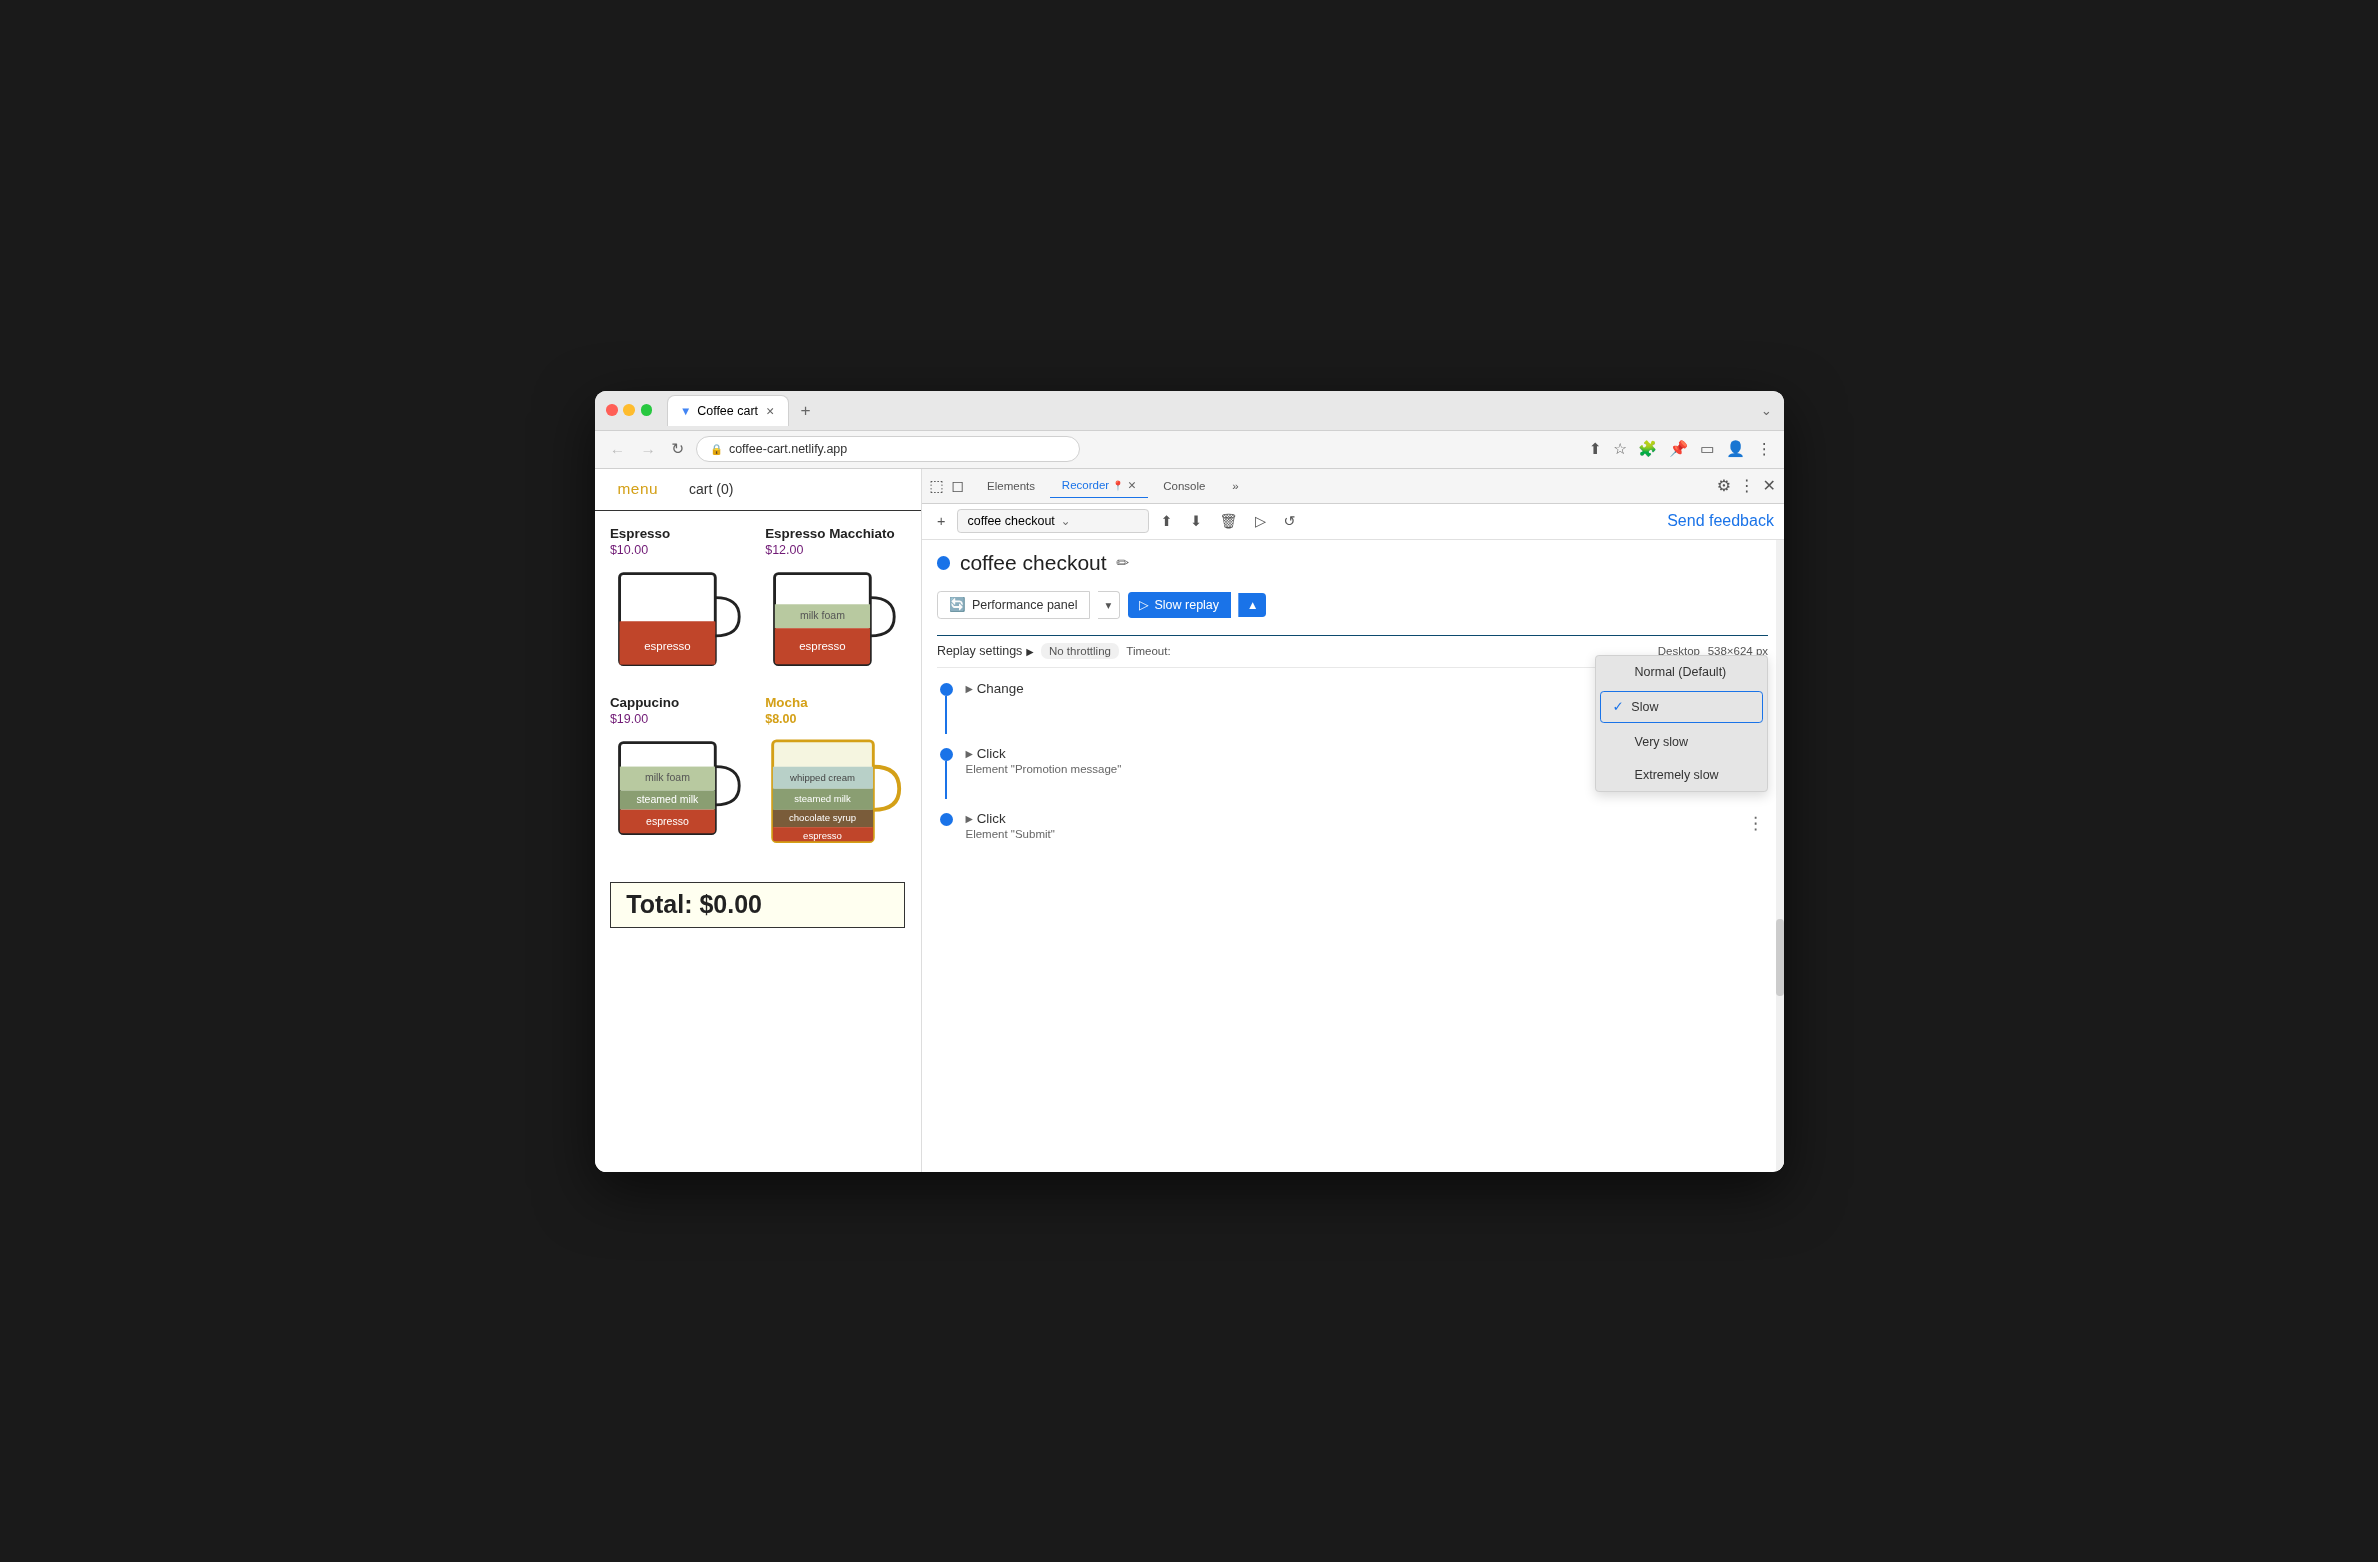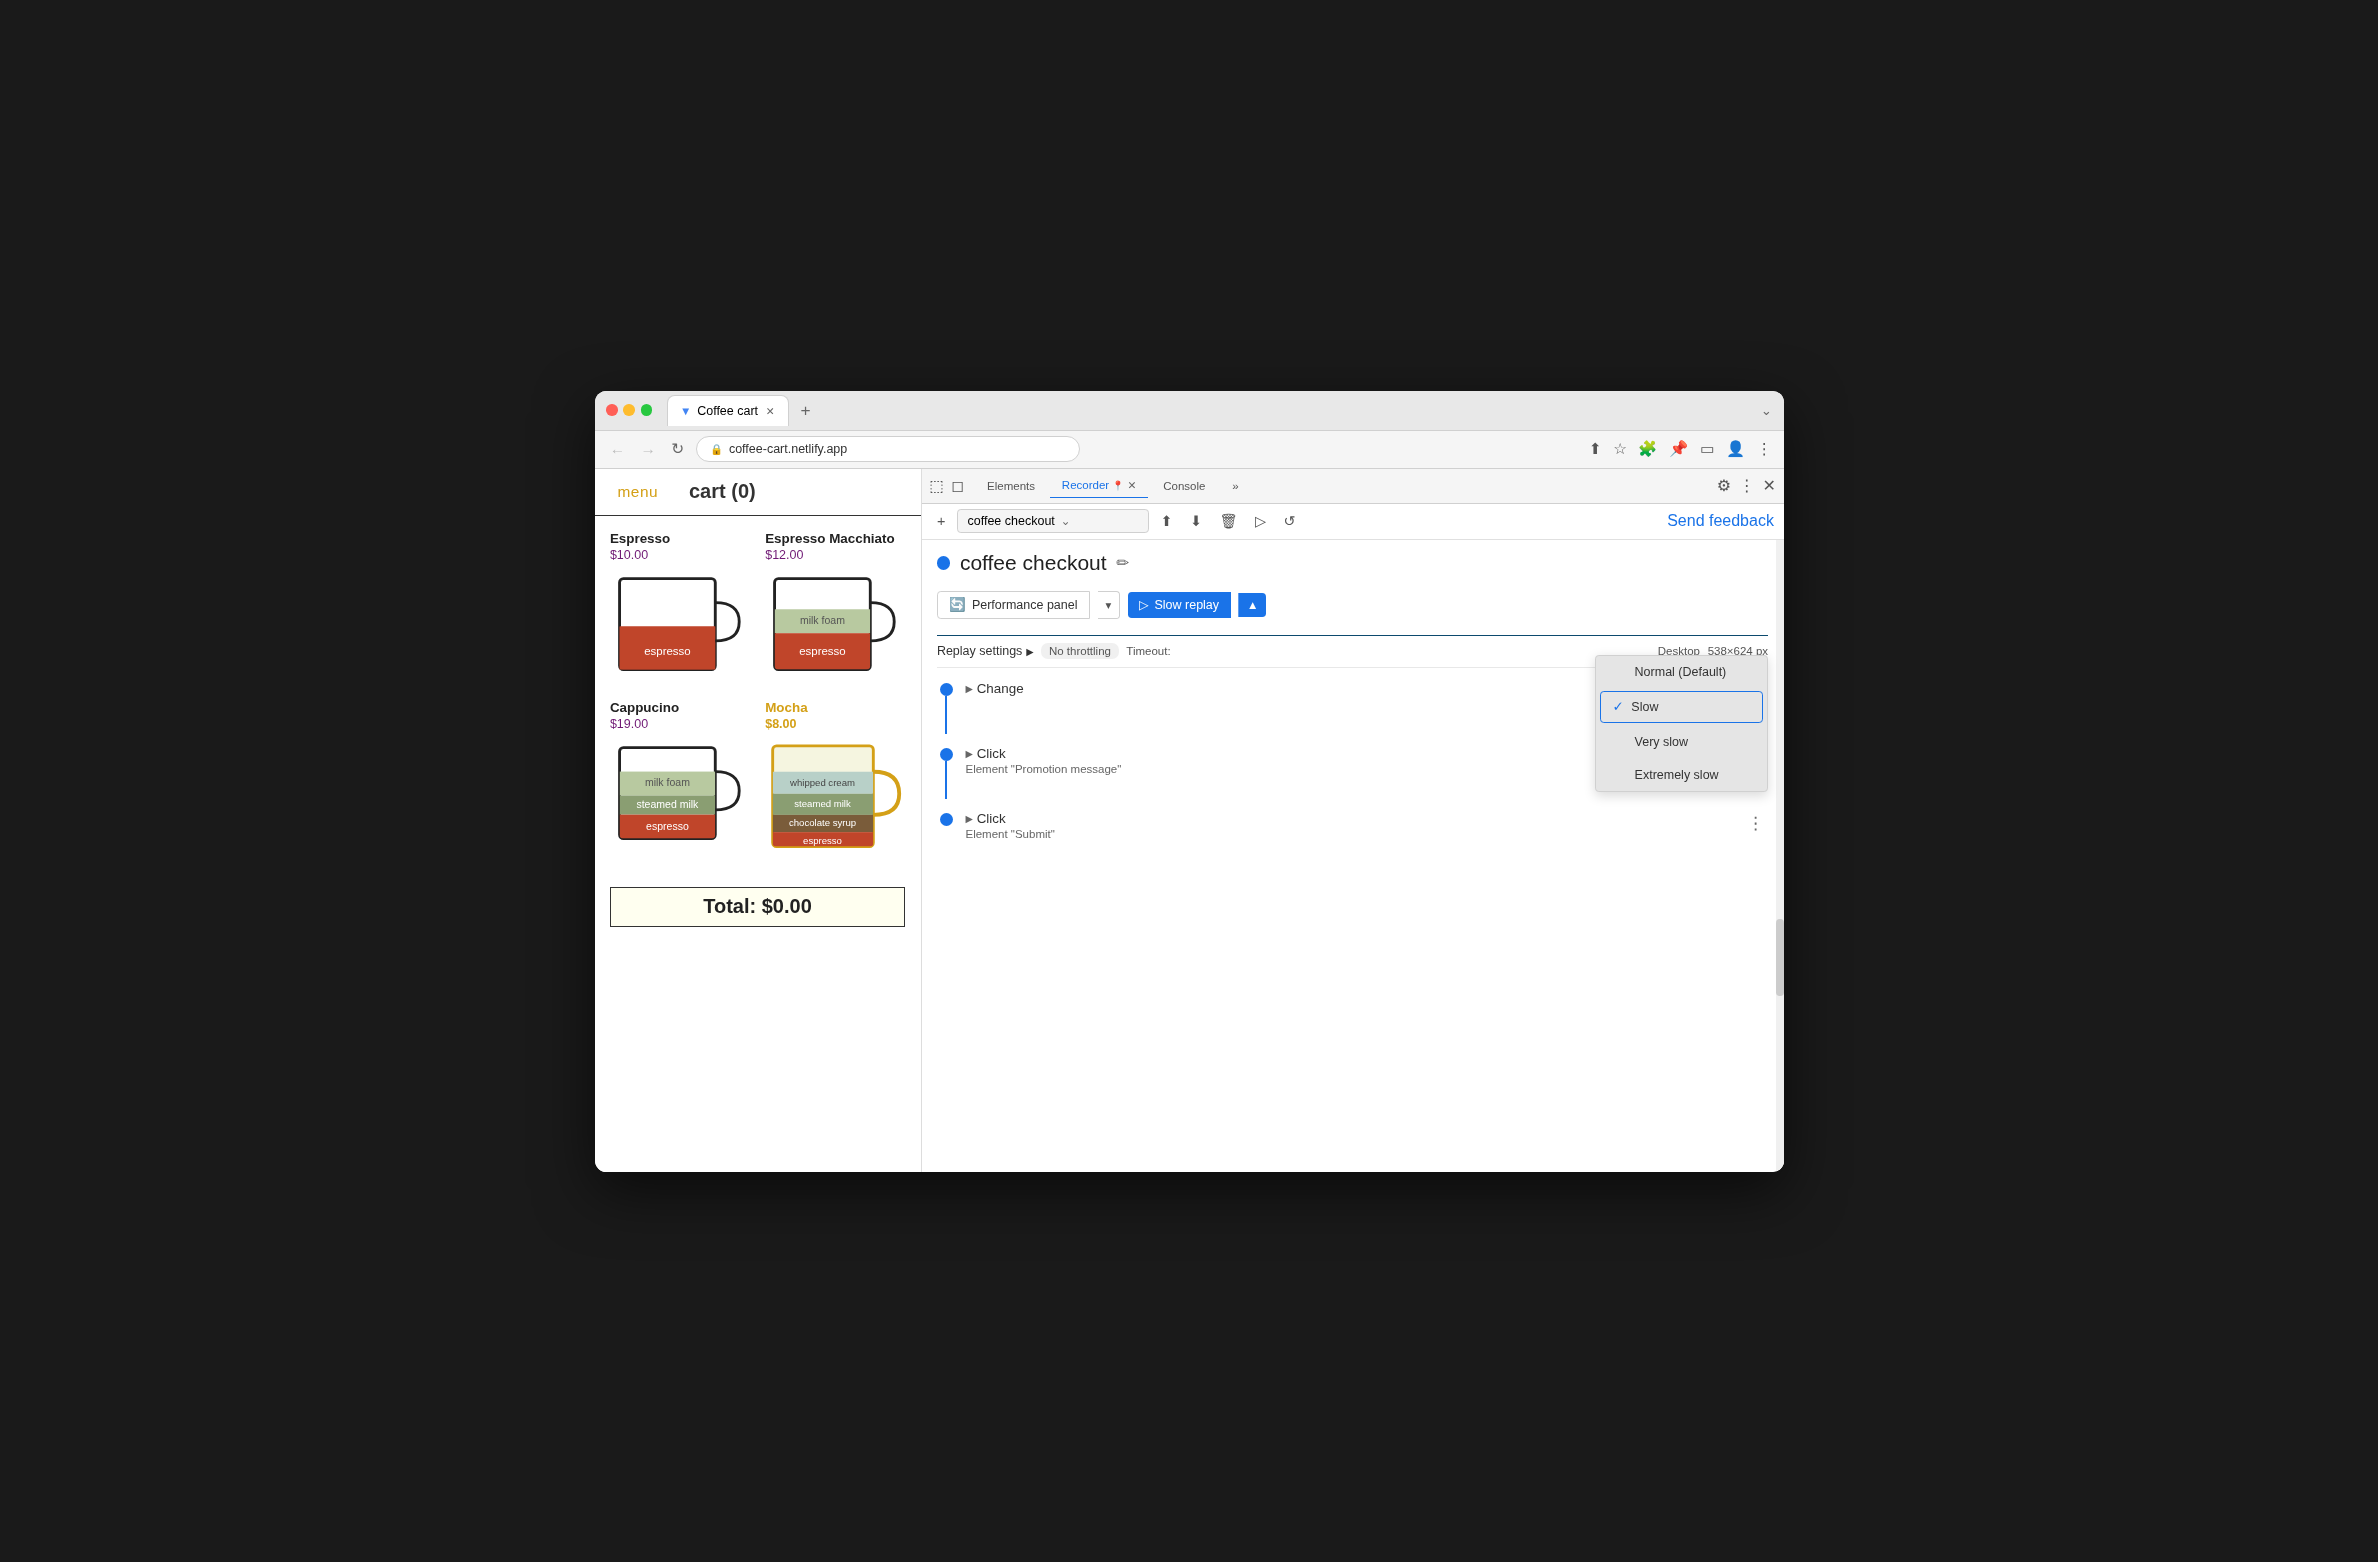--- a/index.html
+++ b/index.html
@@ -151,23 +151,23 @@
       border-bottom: 1.9px solid #333;
       align-items: center;
     }
     .nav-menu {
       font-size: 15.4px;
       color: #d4a017;
       font-weight: 500;
       letter-spacing: 0.5px;
     }
     .nav-cart {
-      font-size: 20px;
+      font-size: 14px;
       color: #333;
-      font-weight: 700;
+      font-weight: 400;
     }
     .coffee-grid {
       display: grid;
       grid-template-columns: 1fr 1fr;
       gap: 15.4px;
       padding: 15.4px;
     }
     .coffee-item {
       display: flex;
       flex-direction: column;
@@ -182,25 +182,24 @@
       font-size: 12.5px;
       color: #701a75;
       margin-bottom: 7.7px;
     }
     .coffee-price.highlight { color: #d4a017; font-weight: 600; }
     
     .total-banner {
       background: #fffff0;
       border: 1.9px solid #333;
       padding: 7.7px 15.4px;
-      font-size: 20px;
+      font-size: 25px;
       font-weight: 700;
       color: #222;
       margin: 7.7px 15.4px;
-      text-align: center;
     }
     
     .devtools {
       flex: 1;
       background: #fff;
       display: flex;
       flex-direction: column;
       overflow: hidden;
     }
     .devtools-tabs {

